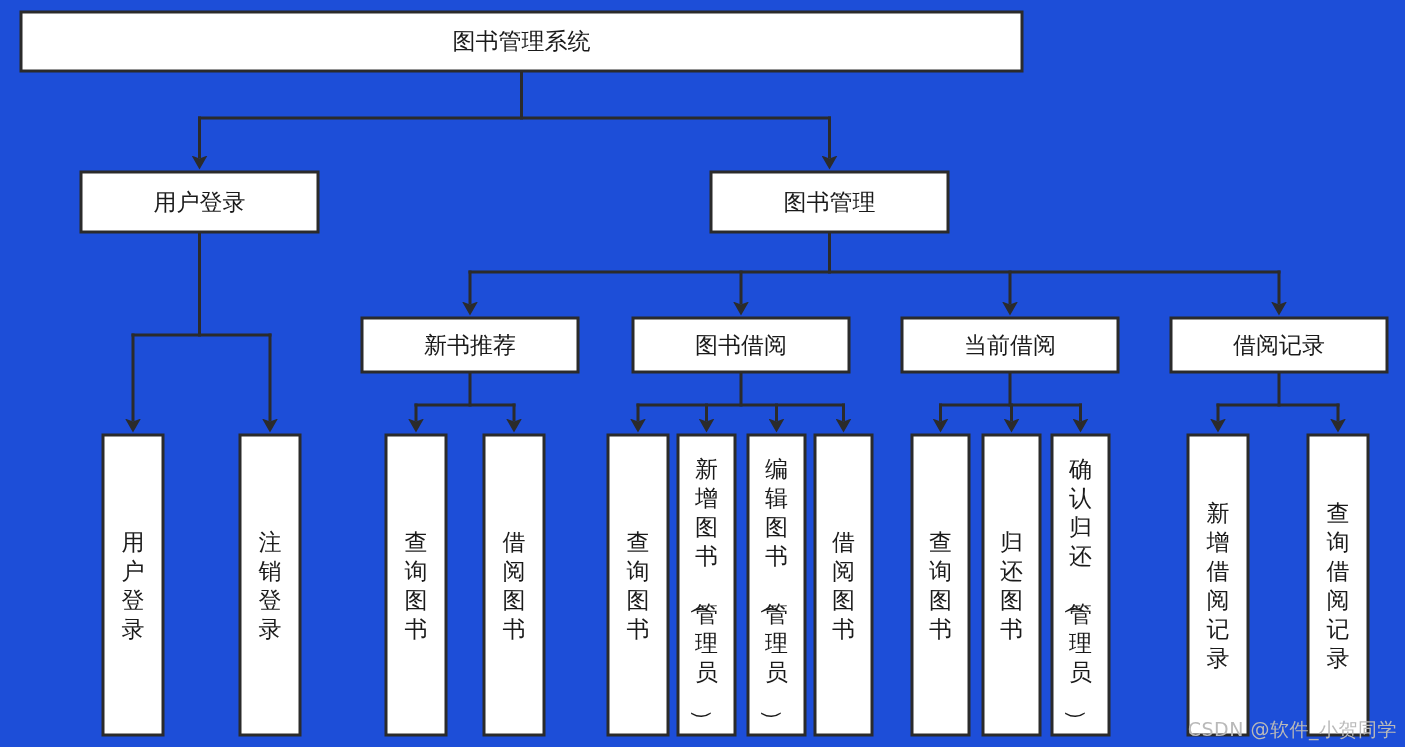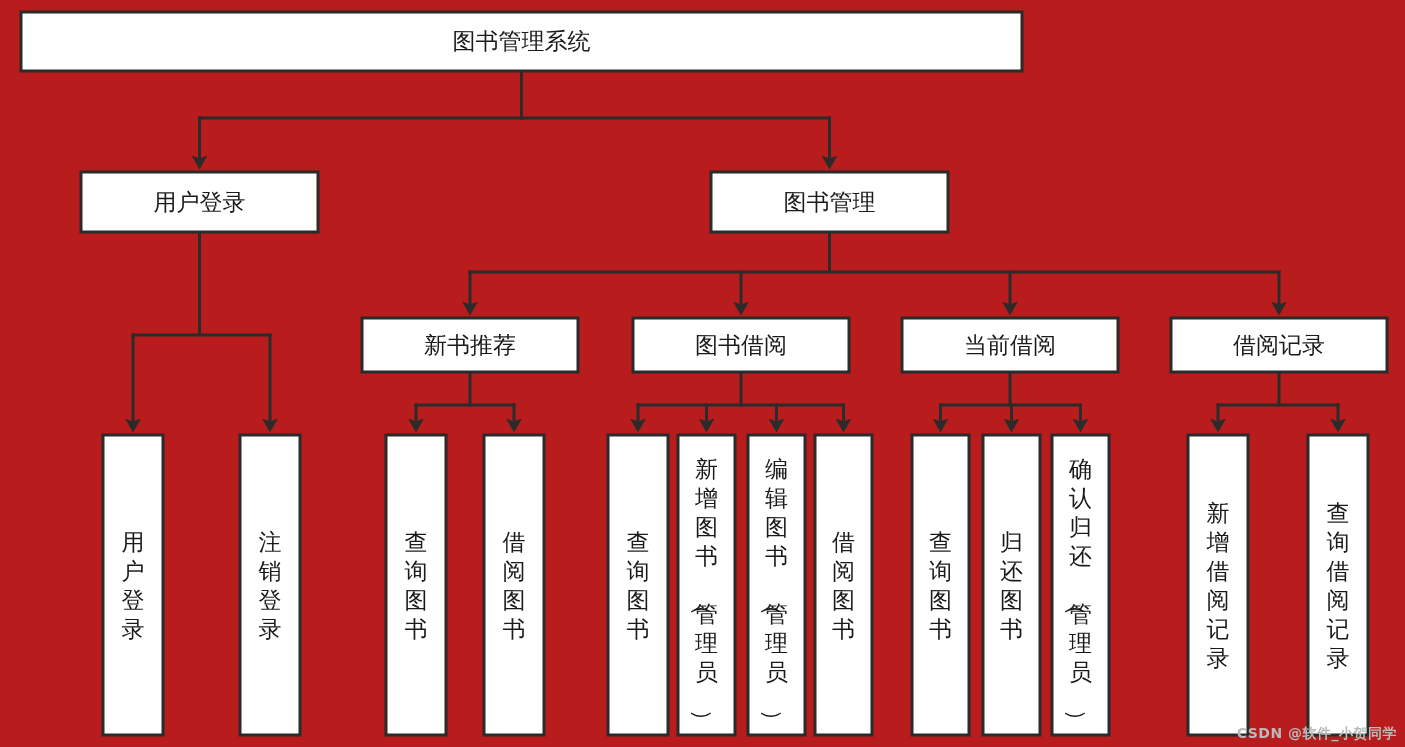--- a/index.html
+++ b/index.html
@@ -11,21 +11,21 @@
   body {
     width: 1405px;
     height: 747px;
     overflow: hidden;
     font-family: "DejaVu Sans", "Liberation Sans", sans-serif;
   }
   #diagram-root {
     position: relative;
     width: 1405px;
     height: 747px;
-    background: #b91c1c;
+    background: #1d4ed8;
   }
   svg.diagram-canvas {
     position: absolute;
     left: 0;
     top: 0;
     width: 1405px;
     height: 747px;
     display: block;
   }
   .node-box {
@@ -53,25 +53,24 @@
     fill: #1a1a1a;
     font-family: "DejaVu Sans", "Liberation Sans", sans-serif;
     font-size: 23px;
     text-anchor: middle;
   }
   .watermark {
     position: absolute;
     right: 8px;
     bottom: 4px;
     color: #b9b9b9;
-    font-size: 14px;
+    font-size: 19px;
     font-family: "DejaVu Sans", "Liberation Sans", sans-serif;
     white-space: nowrap;
     letter-spacing: 0.5px;
-    font-weight: bold;
   }
 </style>
 </head>
 <body>
 
 <div id="diagram-root">
   <svg class="diagram-canvas" viewBox="0 0 1405 747">
     <defs>
       <marker id="arrow" markerWidth="14" markerHeight="16" refX="1.5" refY="8" orient="auto" markerUnits="userSpaceOnUse">
         <path class="arrow-head" d="M0,0 L14,8 L0,16 L3,8 Z"></path>

